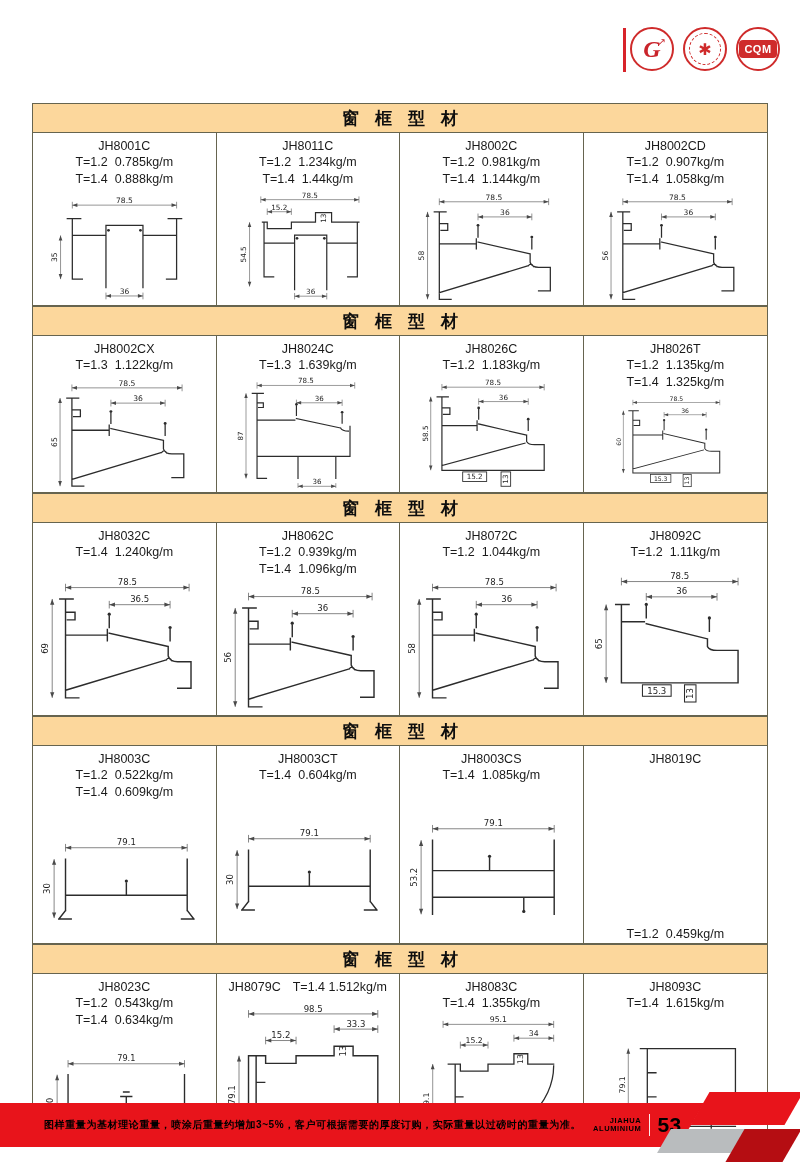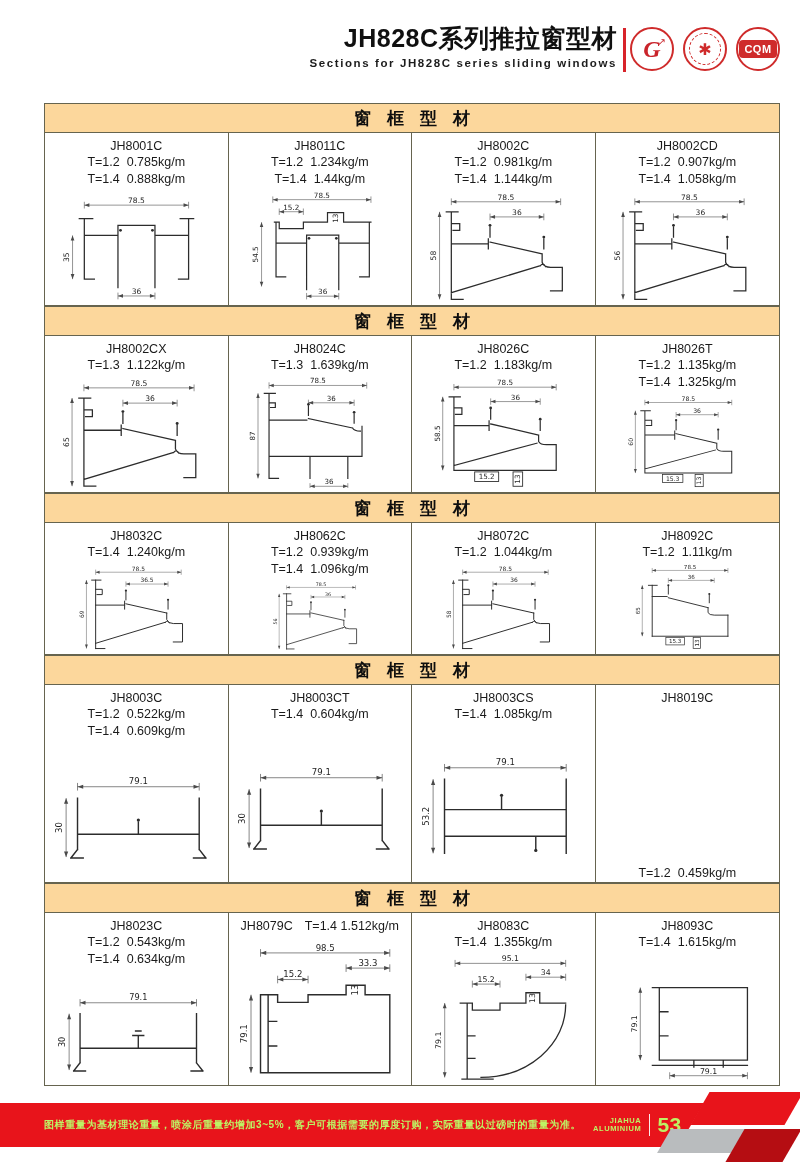--- a/index.html
+++ b/index.html
@@ -16,21 +16,21 @@
   .doc-subtitle{font-size:11.5px;font-weight:bold;letter-spacing:1.6px;color:#1c1c1c;margin-top:2px;white-space:nowrap;}
   .red-divider{position:absolute;right:174px;top:28px;width:3px;height:44px;background:#d8232a;}
   .logos{position:absolute;right:20px;top:27px;display:flex;gap:9px;}
   .logo{width:44px;height:44px;border-radius:50%;position:relative;display:flex;align-items:center;justify-content:center;}
   .logo.ring{border:2.5px solid #cf2b2b;box-sizing:border-box;}
   .logo-g{font-family:"Liberation Serif",serif;font-style:italic;font-weight:bold;font-size:24px;color:#c9242b;line-height:1;}
   .logo-arrow{position:absolute;right:6px;top:7px;font-size:10px;color:#c9242b;}
   .logo-seal-inner{width:30px;height:30px;border-radius:50%;border:1.5px dashed #cf2b2b;display:flex;align-items:center;justify-content:center;color:#cf2b2b;font-size:16px;}
   .logo-cqm-inner{background:#cf2b2b;color:#fff;font-weight:bold;font-size:11px;padding:3px 5px;border-radius:4px;letter-spacing:.5px;}
   
-  #catalog{position:absolute;left:32px;top:103px;width:736px;margin-left:12px;}
+  #catalog{position:absolute;left:32px;top:103px;width:736px;}
   .section-header{height:30px;background:var(--hdr-bg);border:1px solid var(--line);
     display:flex;align-items:center;justify-content:center;font-size:17px;font-weight:bold;
     letter-spacing:16px;text-indent:16px;color:#0e0e0e;box-sizing:border-box;}
   .section-row{display:grid;grid-template-columns:repeat(4,1fr);
     border-left:1px solid var(--line);border-right:1px solid var(--line);border-bottom:1px solid var(--line);box-sizing:border-box;}
   .cell{border-right:1px solid var(--line);display:flex;flex-direction:column;align-items:center;
     padding-top:5px;box-sizing:border-box;overflow:hidden;}
   .cell:last-child{border-right:none;justify-content:space-between;}
   .code{font-size:12.5px;line-height:1.3;white-space:nowrap;}
   .wt{font-size:12.5px;line-height:1.35;white-space:pre;}
@@ -39,38 +39,34 @@
   .draw svg{max-width:98%;max-height:100%;}
   .pf{stroke:#2c2c2c;stroke-width:1.5;fill:none;stroke-linecap:square;stroke-linejoin:miter;}
   .pfc{fill:#2c2c2c;}
   .dim{stroke:#4a4a4a;stroke-width:.7;fill:none;}
   .arr{fill:#4a4a4a;stroke:none;}
   .dt{font-size:9px;fill:#1f1f1f;font-family:"DejaVu Sans",sans-serif;}
   .dimr{stroke:#2c2c2c;stroke-width:1.1;fill:none;}
   
   .band{position:absolute;left:0;top:1103px;width:704px;height:44px;background:var(--accent);
     clip-path:polygon(0 0,100% 0,calc(100% - 26px) 100%,0 100%);
-    color:#bef264;display:flex;align-items:center;}
+    color:#000000;display:flex;align-items:center;}
   .note{margin-left:44px;font-size:10px;font-weight:bold;letter-spacing:.6px;white-space:nowrap;}
   .brand{margin-left:12px;text-align:right;line-height:1.1;font-size:7.5px;font-weight:bold;letter-spacing:.6px;}
   .band-divider{width:1px;height:22px;background:#fff;opacity:.9;margin:0 7px 0 8px;flex:0 0 auto;}
   .pagenum{font-size:21px;font-weight:bold;letter-spacing:.5px;}
   .fshape{position:absolute;transform:skewX(-30deg);}
   #fs-red1{left:700px;top:1092px;width:94px;height:33px;background:var(--accent);}
   #fs-gray{left:664px;top:1129px;width:76px;height:24px;background:var(--gray-shape);}
   #fs-red2{left:735px;top:1129px;width:57px;height:33px;background:var(--accent-dark);}
 </style>
 </head>
 <body>
 
 <div class="top-header">
-  <div class="header-text">
-    <div class="doc-title">JH828C系列推拉窗型材</div>
-    <div class="doc-subtitle">Sections for JH828C series sliding windows</div>
-  </div>
   <div class="red-divider"></div>
   <div class="logos">
     <div class="logo ring">
       <span class="logo-g">G</span>
       <span class="logo-arrow">↗</span>
     </div>
     <div class="logo ring">
       <span class="logo-seal-inner">✱</span>
     </div>
     <div class="logo ring">
@@ -348,21 +344,21 @@
             <circle class="pfc" cx="138" cy="54" r="1.7"></circle>
             <rect class="dimr" x="56" y="120" width="30" height="12"></rect>
             <text class="dt" x="71" y="129.5" text-anchor="middle">15.3</text>
             <rect class="dimr" x="104" y="120" width="12" height="18"></rect>
             <text class="dt" x="110" y="132" text-anchor="middle" transform="rotate(-90 110 129)">13</text>
           </svg>
         </div>
       </div>
     </div>
     <div class="section-header">窗框型材</div>
-    <div class="section-row" style="height: 132px;">
+    <div class="section-row" style="height: 193px;">
       <div class="cell">
         <div class="code">JH8032C</div>
         <div class="wt">T=1.4  1.240kg/m</div>
         <div class="draw">
           <svg width="176" height="126" viewBox="0 0 184 132" xmlns="http://www.w3.org/2000/svg">
             <g>
               <line class="dim" x1="30" y1="14" x2="160" y2="14"></line>
               <path class="arr" d="M30,14l6,-2.2v4.4z M160,14l-6,-2.2v4.4z"></path>
               <line class="dim" x1="30" y1="10" x2="30" y2="18"></line>
               <line class="dim" x1="160" y1="10" x2="160" y2="18"></line>

